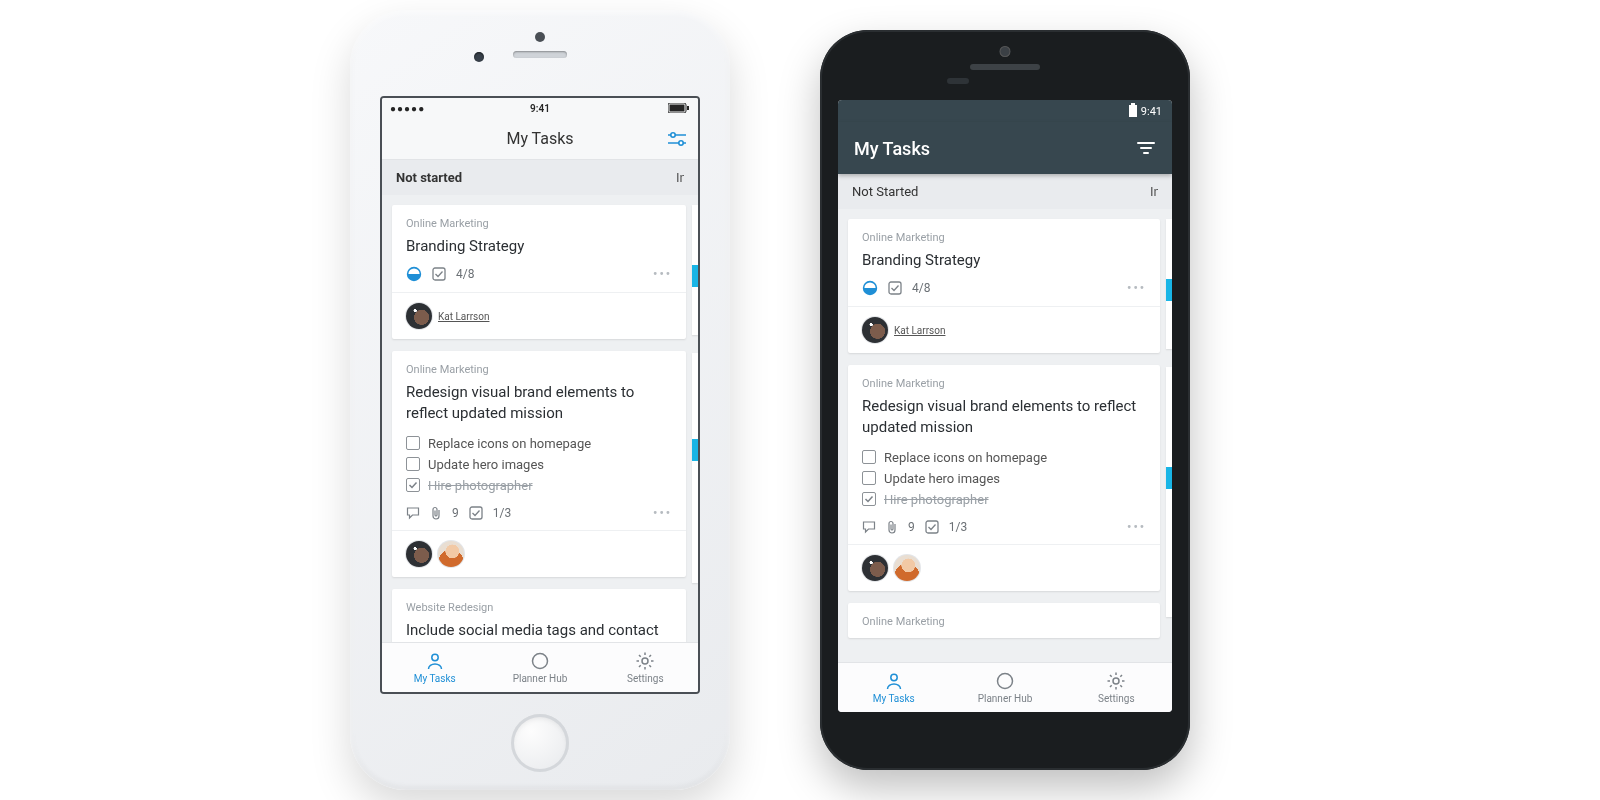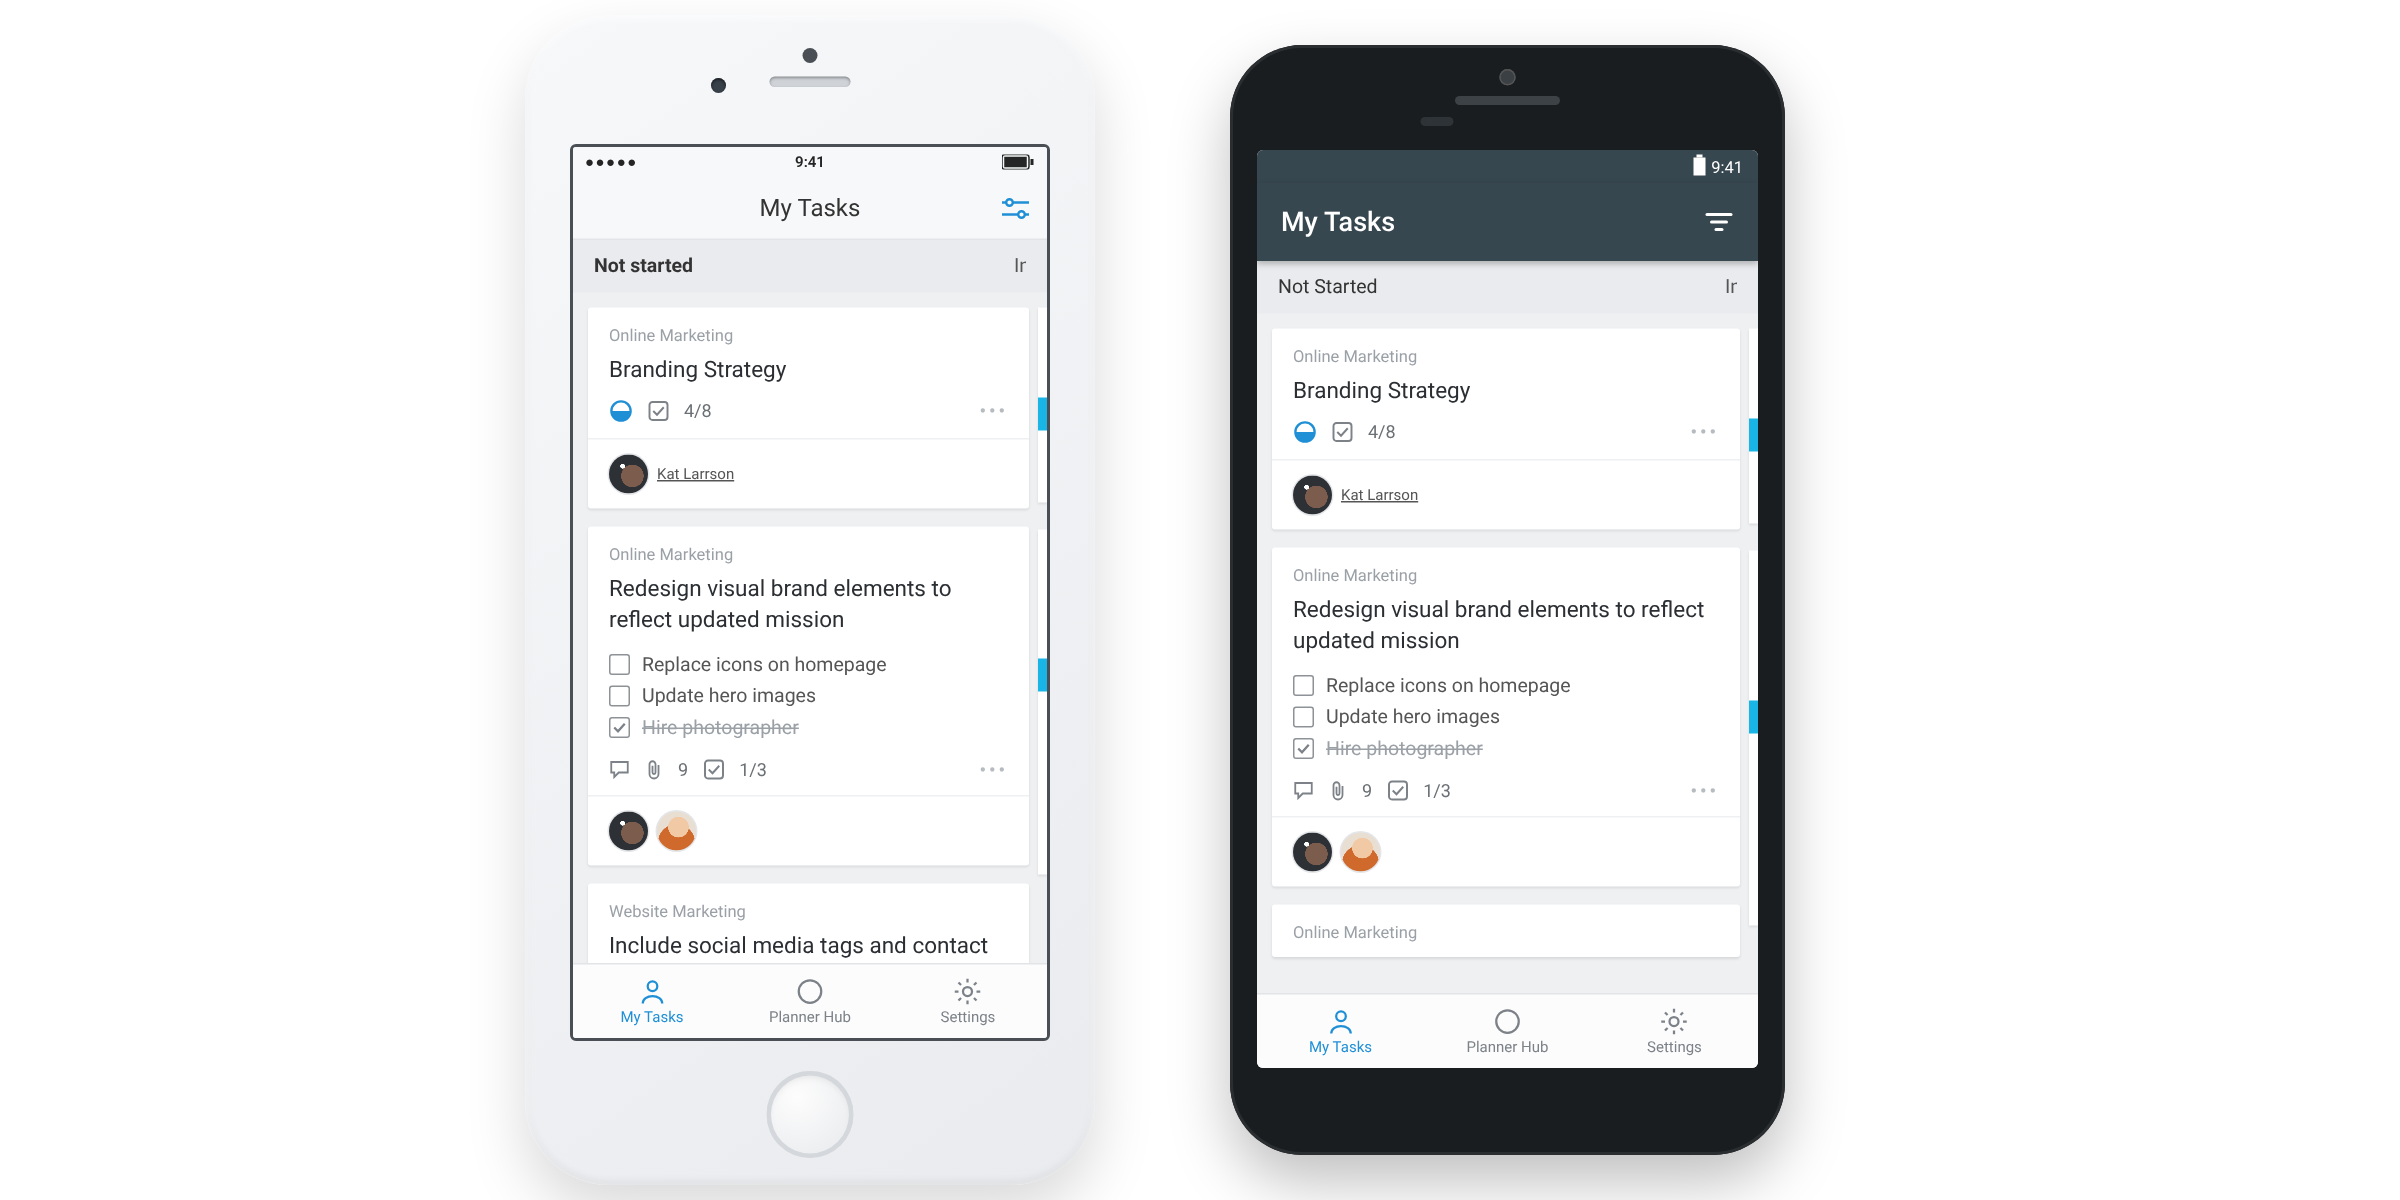--- a/index.html
+++ b/index.html
@@ -211,21 +211,21 @@
             <span class="more">•••</span>
           </div>
           <div class="sep"></div>
           <div class="assignees">
             <span class="avatar av-a"></span>
             <span class="avatar av-b"></span>
           </div>
         </div>
 
         <div class="card" style="margin-right:8px; margin-bottom:0;">
-          <div class="cat">Website Marketing</div>
+          <div class="cat">Website Redesign</div>
           <div class="title" style="margin-bottom:0;">Include social media tags and contact sheet in the "about" page</div>
         </div>
 
         <div class="peek" style="top:10px; height:130px;">
             <div class="mark" style="top:60px;"></div>
           </div>
         <div class="peek" style="top:158px; height:230px;">
             <div class="mark" style="top:86px;"></div>
           </div>
       </div>

